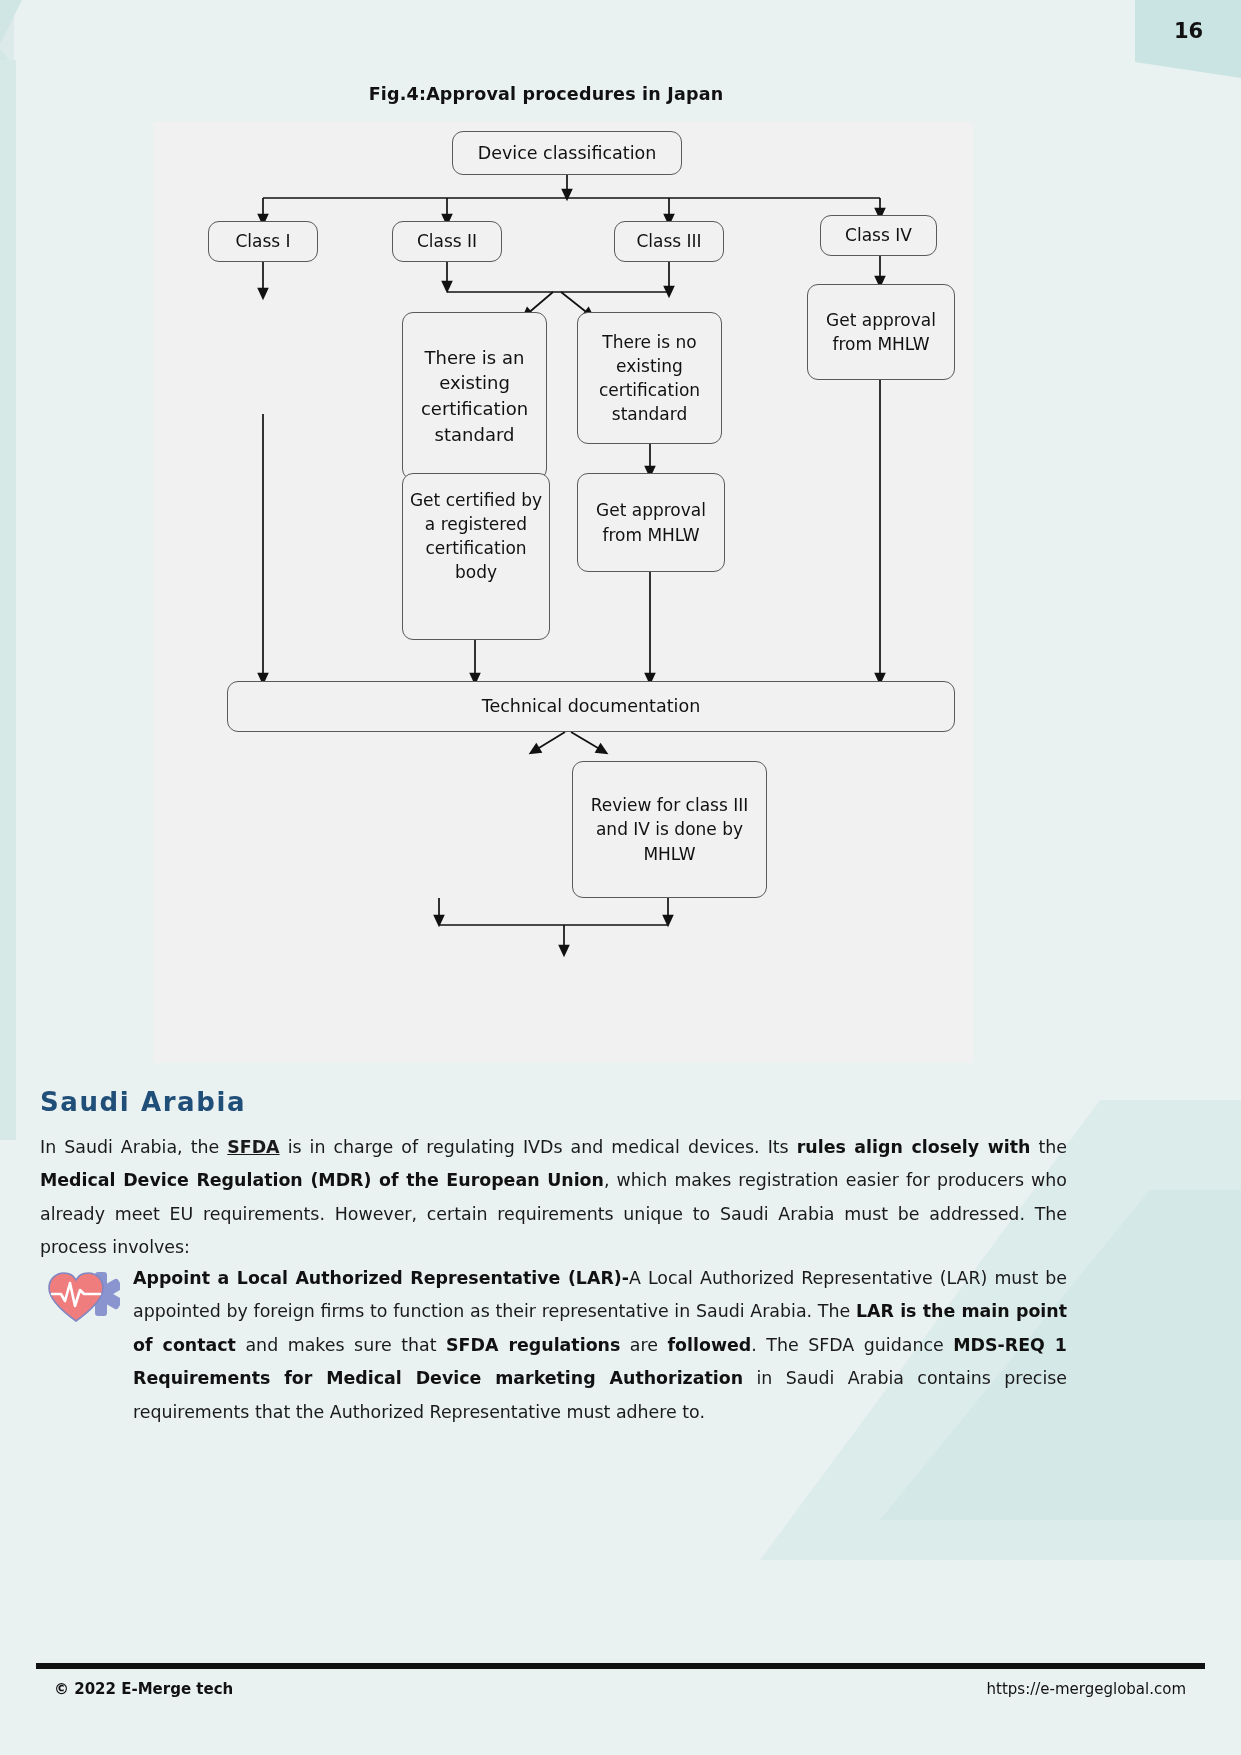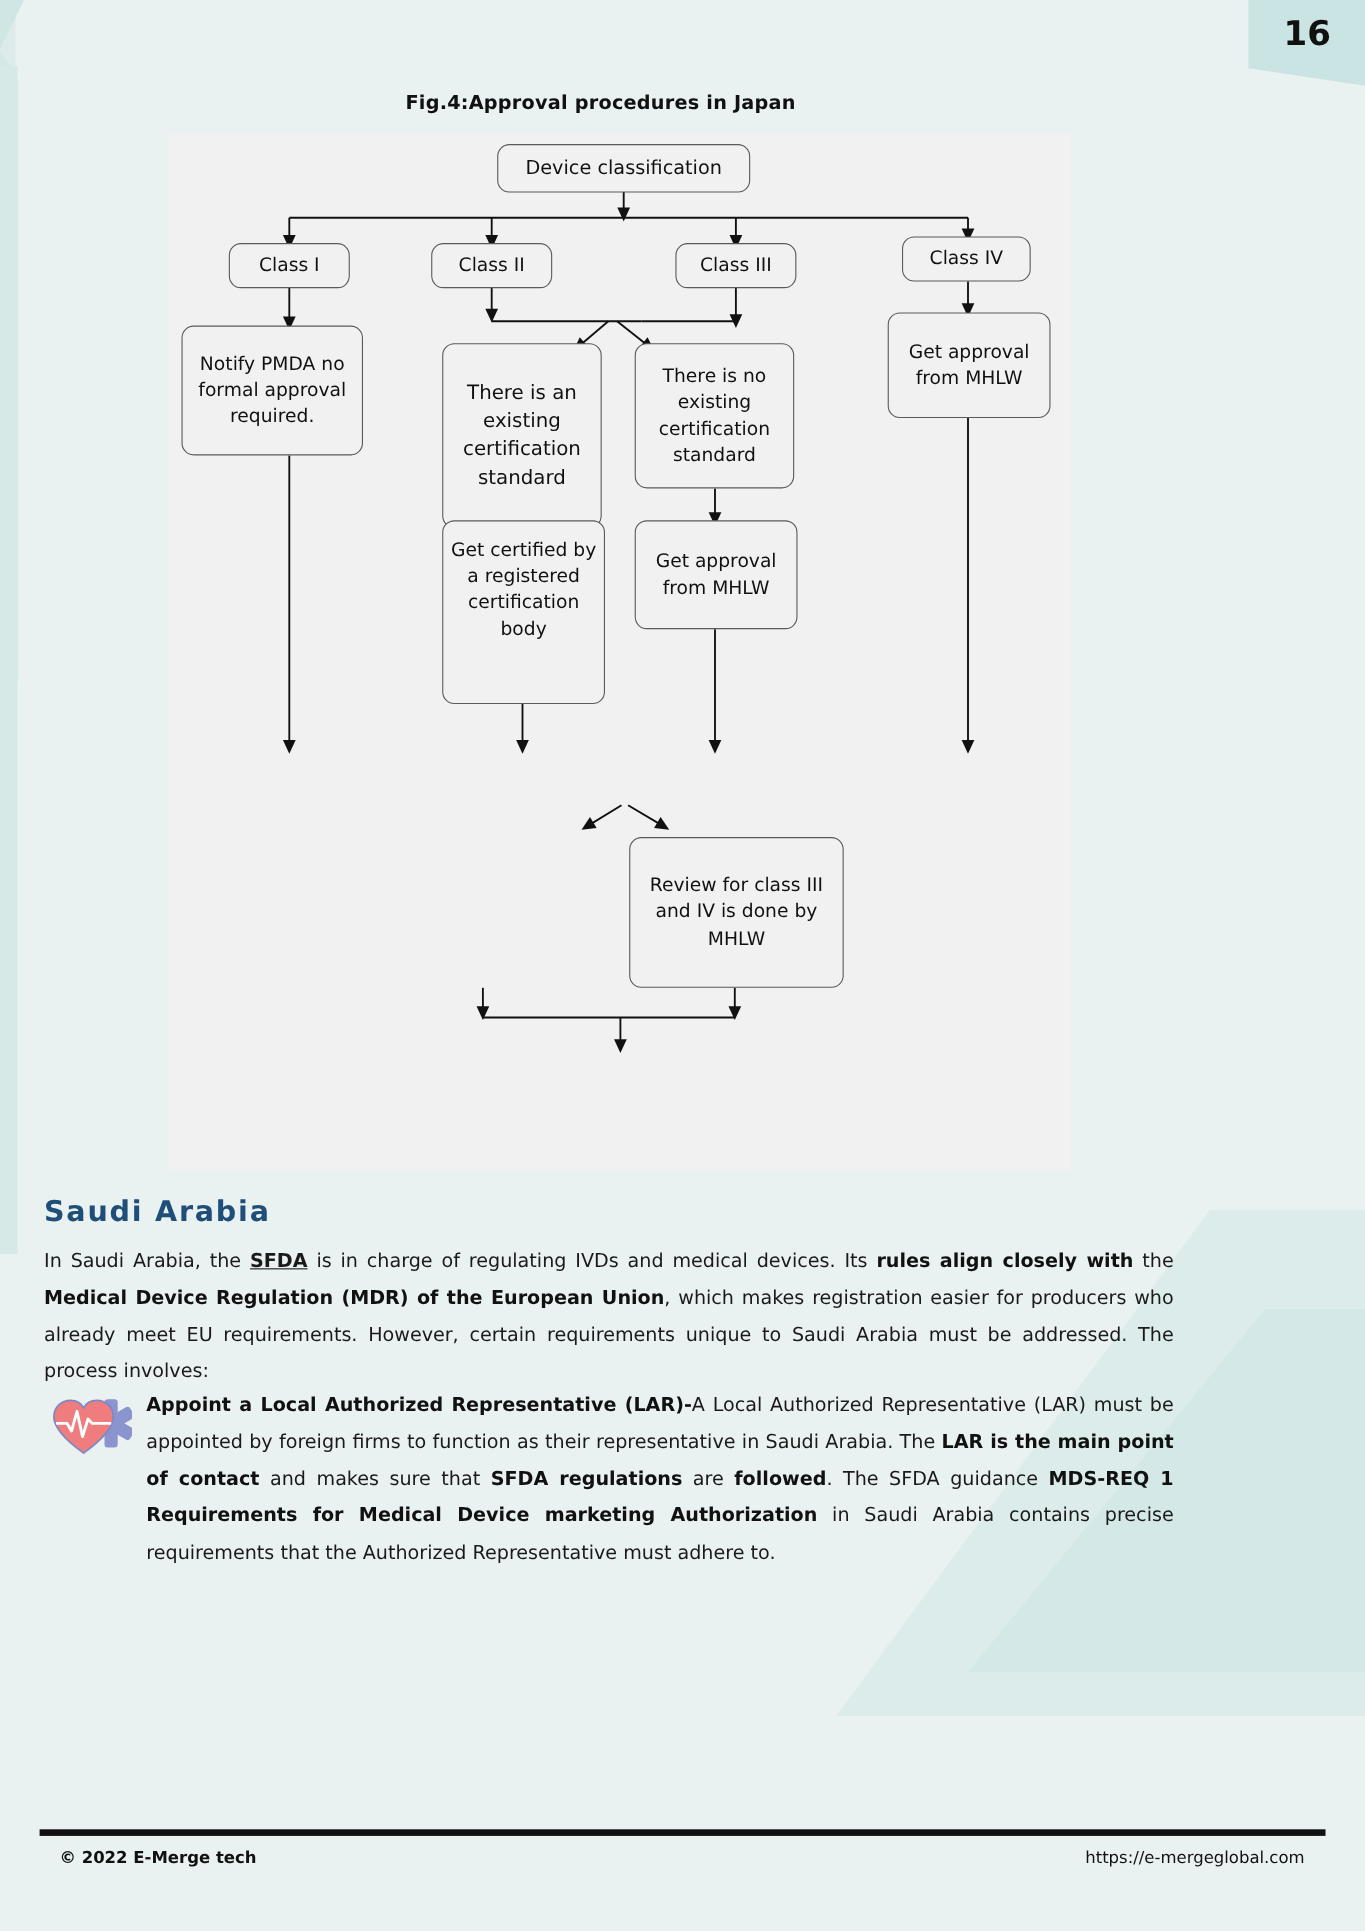--- a/index.html
+++ b/index.html
@@ -9,21 +9,21 @@
     font-family:"DejaVu Sans","Liberation Sans",sans-serif;
   }
   
   .bg-layer{position:absolute;inset:0;overflow:hidden;pointer-events:none;}
   .bg-layer svg{position:absolute;top:0;left:0;}
 
   
   .page-num{
     position:absolute;top:0;right:0;width:105px;height:62px;
     display:flex;align-items:center;justify-content:center;
-    font-size:31px;font-weight:bold;color:#111;z-index:5;
+    font-size:21px;font-weight:bold;color:#111;z-index:5;
   }
 
   
   .fig-title{
     position:absolute;top:84px;left:0;width:1092px;text-align:center;
     font-size:17.5px;font-weight:bold;color:#111;letter-spacing:.2px;
   }
   .fig-box{
     position:absolute;left:153px;top:122px;width:820px;height:941px;
     background:#f1f1f1;
@@ -146,23 +146,20 @@
     </div>
 
   <div class="node" style="left:461px;top:99px;width:110px;height:41px;font-size:17px;">
     <span>Class III</span>
     </div>
 
   <div class="node" style="left:667px;top:93px;width:117px;height:41px;font-size:17px;">
     <span>Class IV</span>
     </div>
 
-  <div class="node" style="left:12px;top:174px;width:165px;height:118px;font-size:17px;">
-    <span>Notify PMDA no formal approval required.</span>
-    </div>
 
   <div class="node" style="left:249px;top:190px;width:145px;height:168px;font-size:18px;">
     <span>There is an existing certification standard</span>
     </div>
 
   <div class="node" style="left:424px;top:190px;width:145px;height:132px;font-size:17px;">
     <span>There is no existing certification standard</span>
     </div>
 
   <div class="node" style="left:654px;top:162px;width:148px;height:96px;font-size:17px;">
@@ -170,20 +167,23 @@
     </div>
 
   <div class="node n-clip" style="left:249px;top:351px;width:148px;height:167px;font-size:17px;">
     <span>Get certified by a registered certification body</span>
     </div>
 
   <div class="node" style="left:424px;top:351px;width:148px;height:99px;font-size:17px;">
     <span>Get approval from MHLW</span>
     </div>
 
+  <div class="node" style="left:74px;top:559px;width:728px;height:51px;font-size:17.5px;">
+    <span>Technical documentation</span>
+    </div>
 
 
   <div class="node" style="left:419px;top:639px;width:195px;height:137px;font-size:17px;">
     <span>Review for class III and IV is done by MHLW</span>
     </div>
 
 </div>
 
 <div class="h-country">Saudi Arabia</div>
 

